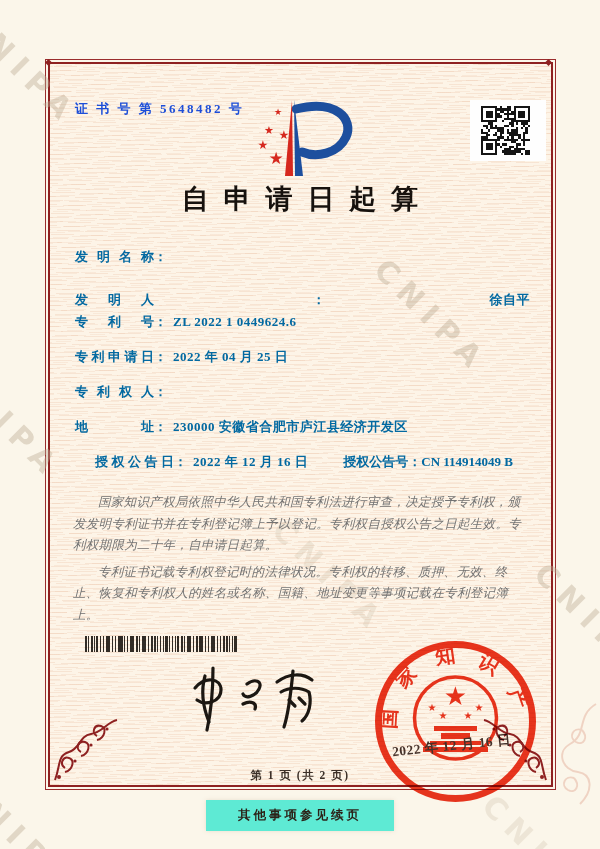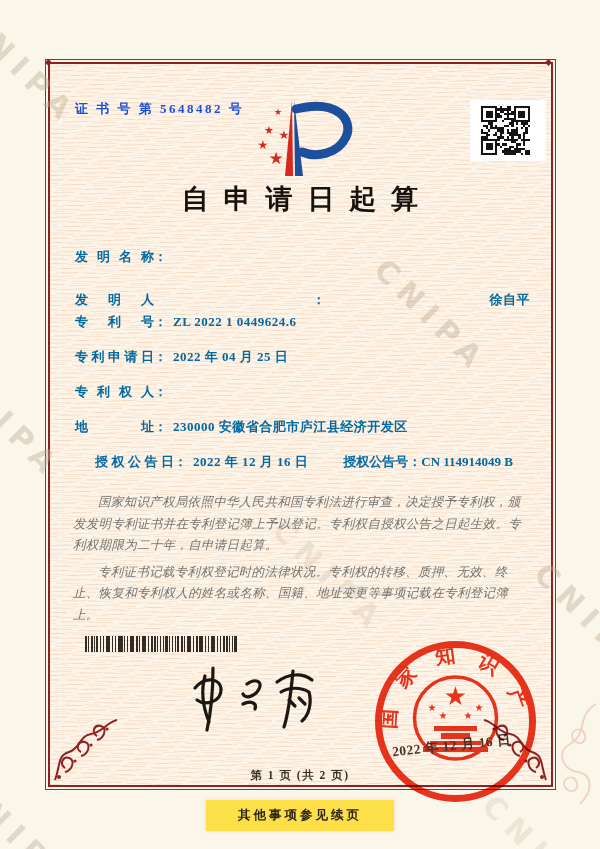--- a/index.html
+++ b/index.html
@@ -62,21 +62,21 @@
       color:#1f1a15;letter-spacing:3px;line-height:1.9;}
   .signature{position:absolute;left:185px;top:662px;z-index:6;}
 
   
   .seal{position:absolute;left:368px;top:634px;z-index:6;mix-blend-mode:multiply;}
 
   
   .page-no{position:absolute;left:0;top:768px;width:100%;text-align:center;z-index:5;
       font-size:11.5px;font-weight:bold;letter-spacing:1.5px;color:#3c3028;}
   .cont-tab{position:absolute;left:50%;top:800px;transform:translateX(-50%);z-index:5;
-      width:188px;padding:7px 0;background:#fde047;text-align:center;font-size:12.5px;
+      width:188px;padding:7px 0;background:#5eead4;text-align:center;font-size:12.5px;
       font-weight:bold;letter-spacing:3px;color:#2c2218;box-shadow:0 0 4px rgba(180,150,120,0.25);}
 </style>
 </head>
 <body>
 
 <div class="page">
 
   <span class="wm" style="left:-18px;top:4px;">CNIPA</span>
   <span class="wm" style="left:392px;top:252px;">CNIPA</span>
   <span class="wm" style="left:-34px;top:358px;">CNIPA</span>

